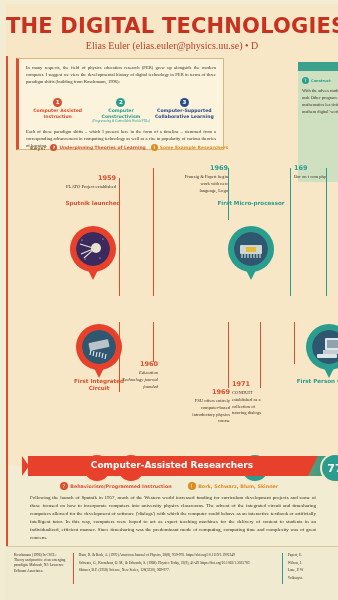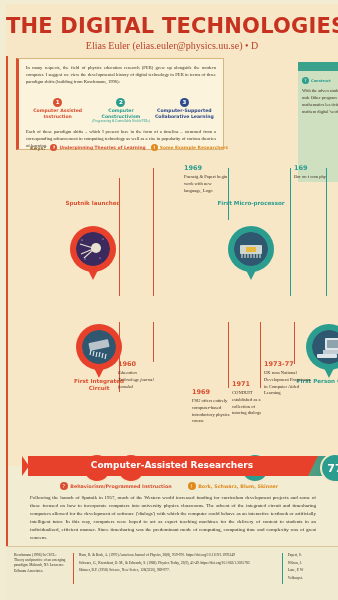--- a/index.html
+++ b/index.html
@@ -83,21 +83,21 @@
   
   .tl{position:absolute;left:6px;right:0;top:160px;height:300px;}
 
   .tick{position:absolute;width:1.3px;background:#d94f30;}
   .tick.green{background:#2a9d8f;}
 
   .ev{position:absolute;font-size:4.6px;line-height:1.45;color:#3b2f22;}
   .ev .yr{font-family:"DejaVu Sans",sans-serif;font-weight:bold;font-size:6.5px;display:block;margin-bottom:1px;}
   .yr-red{color:#d94f30}.yr-green{color:#2a9d8f}
   .ev .it{font-style:italic;}
-  .ev.right{}
+  .ev.right{text-align:right;}
 
   
   .pin{position:absolute;width:46px;height:56px;}
   .pin .bubble{
     position:absolute;left:0;top:0;width:46px;height:46px;border-radius:50%;
   }
   .pin .tail{
     position:absolute;left:13px;top:34px;width:0;height:0;
     border-left:10px solid transparent;border-right:10px solid transparent;
   }
@@ -219,20 +219,24 @@
   </div>
 
   <div class="tl">
 
     <div class="tick" style="left:113px;top:18px;height:118px;"></div>
     <div class="tick" style="left:147px;top:8px;height:128px;"></div>
     <div class="tick green" style="left:222px;top:8px;height:52px;"></div>
     <div class="tick green" style="left:284px;top:8px;height:128px;"></div>
     <div class="tick green" style="left:320px;top:8px;height:128px;"></div>
 
+    <div class="ev right" style="left:58px;top:14px;width:52px;">
+      <span class="yr yr-red">1959</span>
+      <span>PLATO Project established</span>
+    </div>
 
 
     <div class="ev right" style="left:178px;top:4px;width:44px;">
       <span class="yr yr-green">1969</span>
       <span>Frunzig &amp; Papert begin work with new language, Logo</span>
     </div>
 
     <div class="ev" style="left:288px;top:4px;width:44px;">
       <span class="yr yr-green">169</span>
       <span>Bor on t com phy</span>
@@ -327,24 +331,20 @@
     <div class="ev right" style="left:186px;top:228px;width:38px;">
       <span class="yr yr-red">1969</span>
       <span>FSU offers entirely computer-based introductory physics course</span>
     </div>
 
     <div class="ev" style="left:226px;top:220px;width:38px;">
       <span class="yr yr-red">1971</span>
       <span>CONDUIT established as a collection of tutoring dialogs</span>
     </div>
 
-    <div class="ev" style="left:258px;top:200px;width:48px;">
-      <span class="yr yr-red">1973-77</span>
-      <span>UK runs National Development Programme in Computer Aided Learning</span>
-    </div>
 
   </div>
 
   <div class="sec-banner">
     <div class="notch"></div>
     <div class="txt">Computer-Assisted Researchers</div>
   </div>
 
   <div class="sec-keys">
     <div class="sec-key sk-theory">

